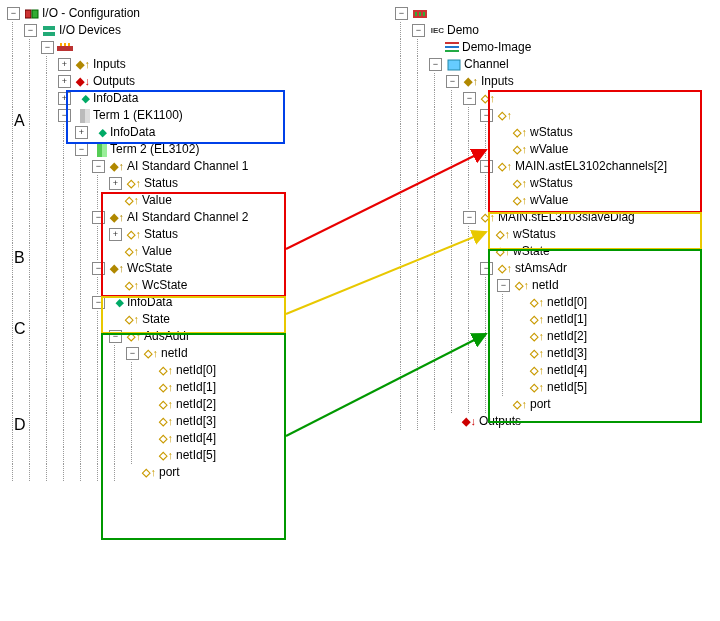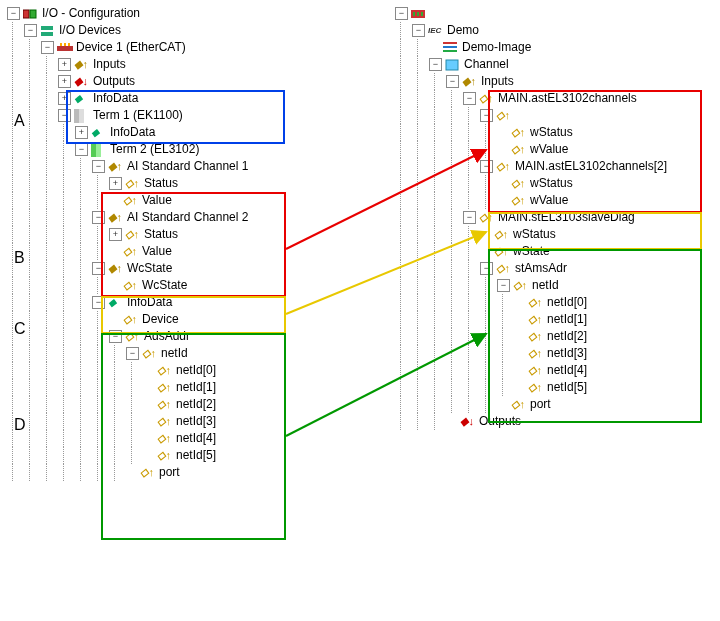--- a/index.html
+++ b/index.html
@@ -43,25 +43,24 @@
   }
   .indent::before {
     content: "";
     position: absolute;
     left: 5px; top: 0; bottom: 0;
     border-left: 1px dotted #999;
   }
   .icon {
     width: 16px; height: 16px;
     display: inline-flex;
-    align-items: center; justify-content: flex-start;
+    align-items: center; justify-content: flex-end;
     margin-right: 3px;
     flex: none;
     font-size: 11px;
-    font-style: italic;
   }
   .tag-up { color: #b08800; font-weight: bold; }
   .tag-down { color: #c00; font-weight: bold; }
   .tag-struct { color: #c99a00; font-weight: bold; }
   .tag-var { color: #c99a00; font-weight: bold; }
   .label { }
   .box {
     position: absolute;
     border: 2px solid;
     pointer-events: none;
@@ -110,21 +109,20 @@
           <span class="indent"></span>
         <span class="expander">−</span>
         <span class="icon">
             <svg width="16" height="10">
               <rect x="0" y="3" width="16" height="5" fill="#b33"></rect>
               <rect x="3" y="0" width="2" height="3" fill="#fa0"></rect>
               <rect x="7" y="0" width="2" height="3" fill="#fa0"></rect>
               <rect x="11" y="0" width="2" height="3" fill="#fa0"></rect>
             </svg>
           </span>
-        <span class="label">Device 1 (EtherCAT)</span>
       </div>
 
 
 
       <div class="row">
         <span class="indent"></span>
           <span class="indent"></span>
           <span class="indent"></span>
         <span class="expander">+</span>
         <span class="icon tag-up">◆↑</span>
@@ -285,21 +283,21 @@
       </div>
       <div class="row">
         <span class="indent"></span>
           <span class="indent"></span>
           <span class="indent"></span>
           <span class="indent"></span>
           <span class="indent"></span>
           <span class="indent"></span>
         <span class="expander empty"></span>
         <span class="icon tag-var">◇↑</span>
-        <span class="label">Device</span>
+        <span class="label">State</span>
       </div>
       <div class="row">
         <span class="indent"></span>
           <span class="indent"></span>
           <span class="indent"></span>
           <span class="indent"></span>
           <span class="indent"></span>
           <span class="indent"></span>
         <span class="expander">−</span>
         <span class="icon tag-struct">◇↑</span>
@@ -470,21 +468,20 @@
         <span class="label">Inputs</span>
       </div>
 
       <div class="row">
         <span class="indent"></span>
           <span class="indent"></span>
           <span class="indent"></span>
           <span class="indent"></span>
         <span class="expander">−</span>
         <span class="icon tag-struct">◇↑</span>
-        <span class="label">MAIN.astEL3102channels</span>
       </div>
       <div class="row">
         <span class="indent"></span>
           <span class="indent"></span>
           <span class="indent"></span>
           <span class="indent"></span>
           <span class="indent"></span>
         <span class="expander">−</span>
         <span class="icon tag-struct">◇↑</span>
       </div>

